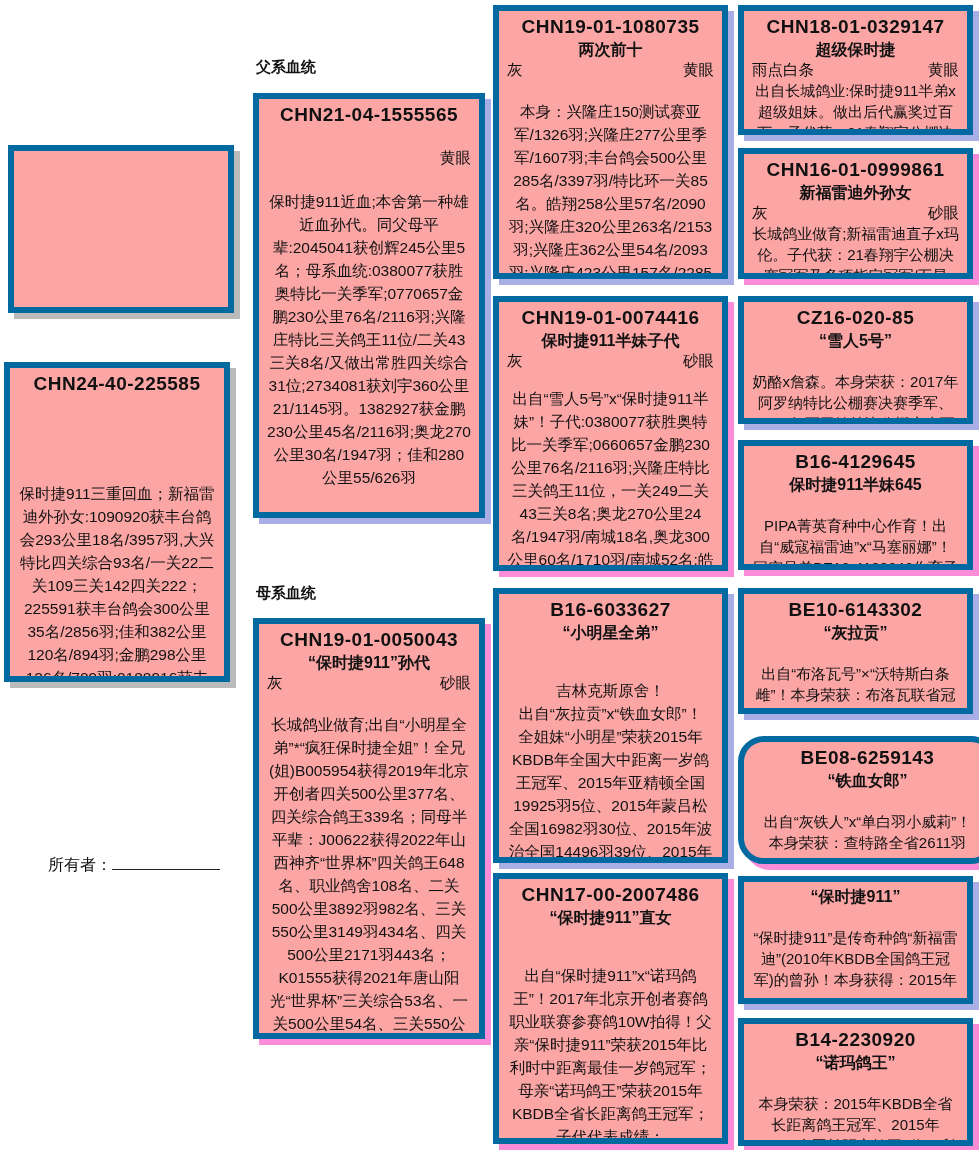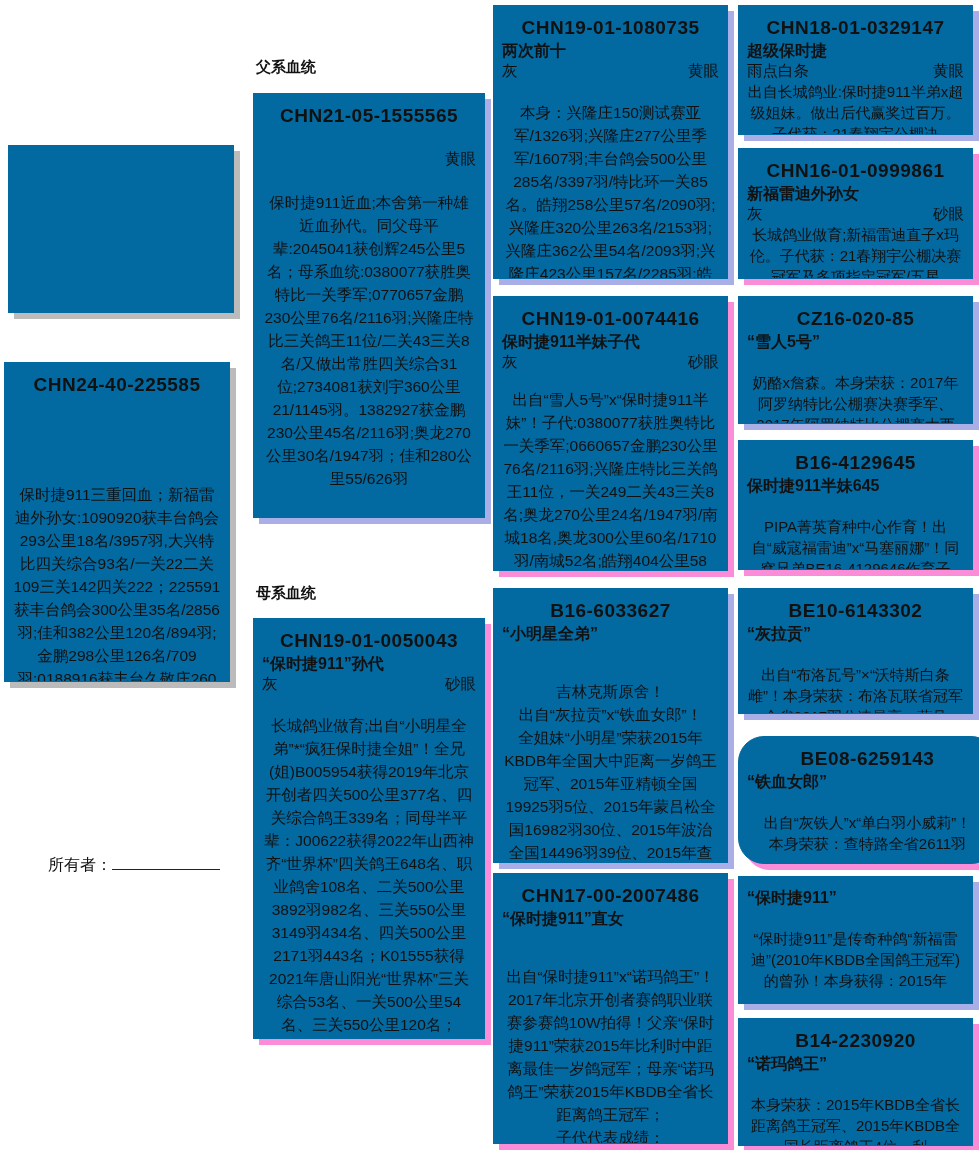--- a/index.html
+++ b/index.html
@@ -1,26 +1,26 @@
 <!DOCTYPE html>
 <html><head>
 <meta charset="utf-8">
 <style>
   * { margin:0; padding:0; box-sizing:border-box; }
   html,body { background:#ffffff; }
   body { font-family:"Liberation Sans","DejaVu Sans",sans-serif; color:#111; }
   #stage { position:relative; width:979px; height:1150px; background:#fff; overflow:hidden; }
 
-  .box { position:absolute; background:#0369a1; border:1px solid #0369a1; padding:10px 8px; overflow:hidden; }
+  .box { position:absolute; background:#fca5a5; border:6px solid #0369a1; padding:4px 8px; overflow:hidden; }
   .shadow-blue { box-shadow:6px 6px 0 0 #a9aee6; }
   .shadow-pink { box-shadow:6px 6px 0 0 #fb8cd7; }
   .shadow-gray { box-shadow:6px 6px 0 0 #bbbbbb; }
 
   .ring { font-size:19px; line-height:24px; font-weight:bold; text-align:center; letter-spacing:.5px; }
-  .name { font-size:16px; line-height:21px; min-height:21px; font-weight:bold; text-align:left; }
+  .name { font-size:16px; line-height:21px; min-height:21px; font-weight:bold; text-align:center; }
   .meta { display:flex; justify-content:space-between; font-size:15.5px; line-height:20px; min-height:20px; }
   .body { font-size:15.5px; line-height:23px; white-space:pre-line;text-align:center; }
   .small .body { font-size:15px; line-height:21px; }
 
   .bm45 .body { margin-top:45px; }
   .bm22 .body { margin-top:22px; }
   .bm20 .body { margin-top:20px; }
   .bm16 .body { margin-top:16px; }
 
   
@@ -63,21 +63,21 @@
   <div class="box shadow-gray bm45" id="box-225585">
       <div class="ring">CHN24-40-225585</div>
       <div class="name"></div>
       <div class="meta">
         <span></span>
         <span></span>
       </div>
       <div class="body">保时捷911三重回血；新福雷迪外孙女:1090920获丰台鸽会293公里18名/3957羽,大兴特比四关综合93名/一关22二关109三关142四关222；225591获丰台鸽会300公里35名/2856羽;佳和382公里120名/894羽;金鹏298公里126名/709羽;0188916获丰台久敬庄260公里89名/2238羽；</div>
     </div>
   <div class="box shadow-blue bm22" id="box-1555565">
-      <div class="ring">CHN21-05-1555565</div>
+      <div class="ring">CHN21-04-1555565</div>
       <div class="name"></div>
       <div class="meta">
         <span></span>
         <span>黄眼</span>
       </div>
       <div class="body">保时捷911近血;本舍第一种雄近血孙代。同父母平辈:2045041获创辉245公里5名；母系血统:0380077获胜奥特比一关季军;0770657金鹏230公里76名/2116羽;兴隆庄特比三关鸽王11位/二关43三关8名/又做出常胜四关综合31位;2734081获刘宇360公里21/1145羽。1382927获金鹏230公里45名/2116羽;奥龙270公里30名/1947羽；佳和280公里55/626羽</div>
     </div>
   <div class="box shadow-pink bm20" id="box-0050043">
       <div class="ring">CHN19-01-0050043</div>
       <div class="name">“保时捷911”孙代</div>

